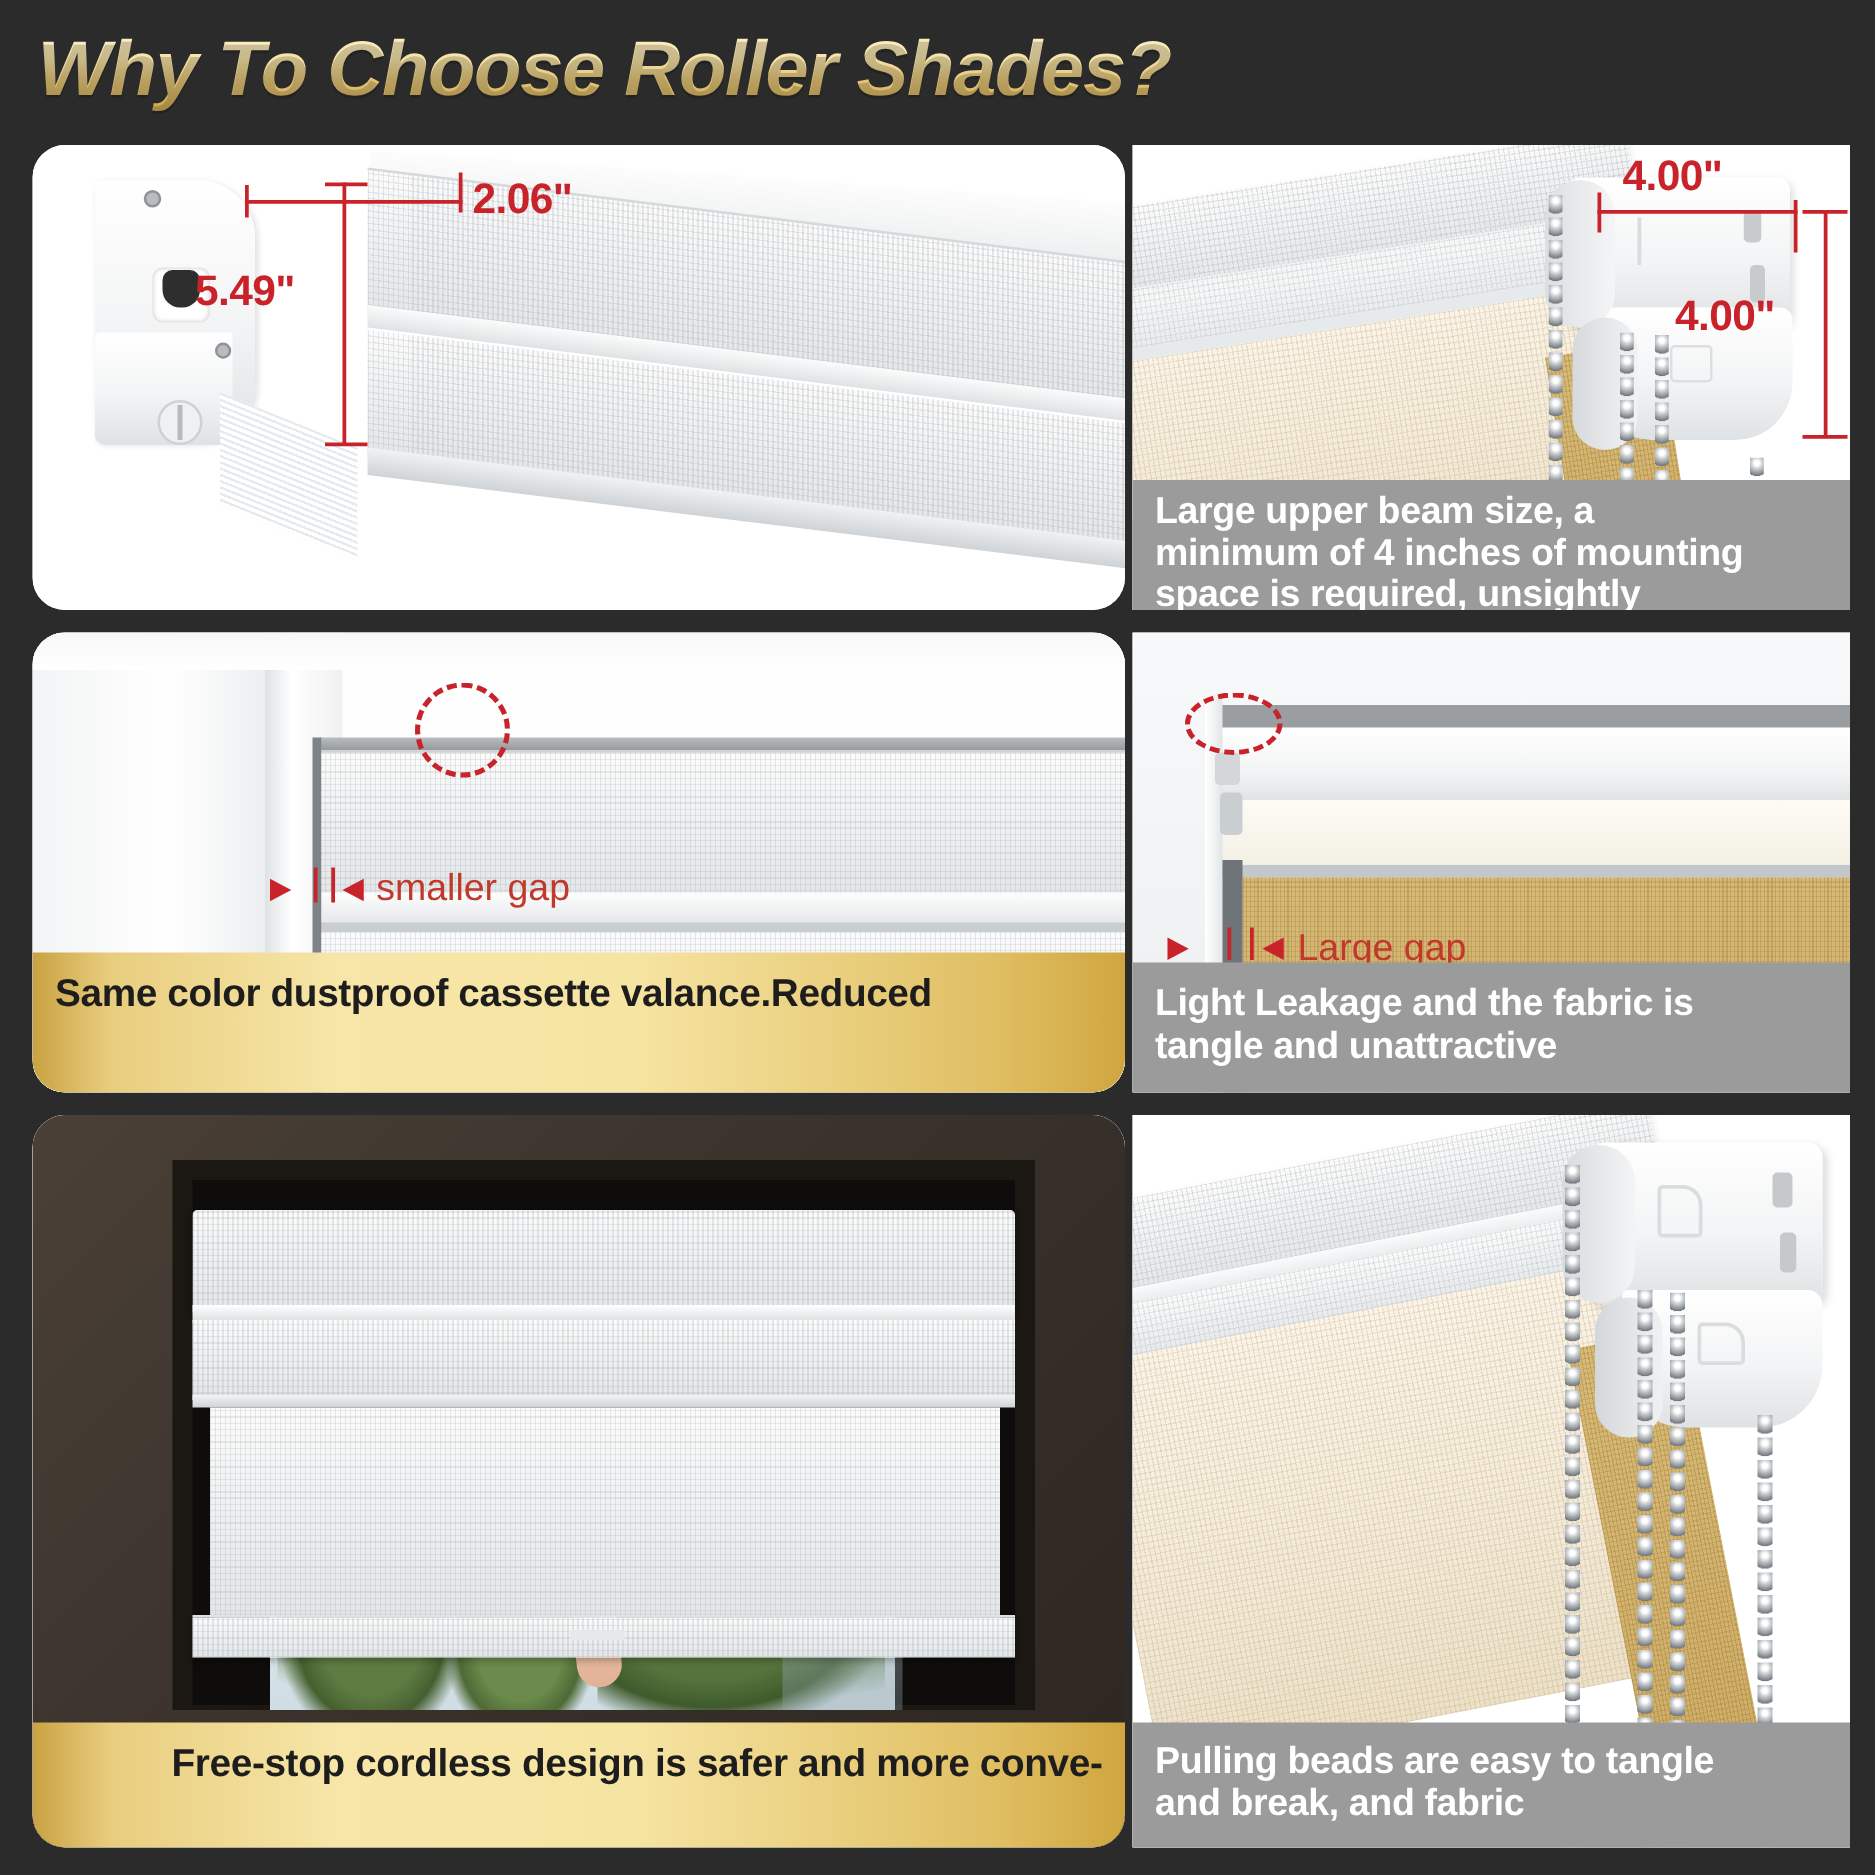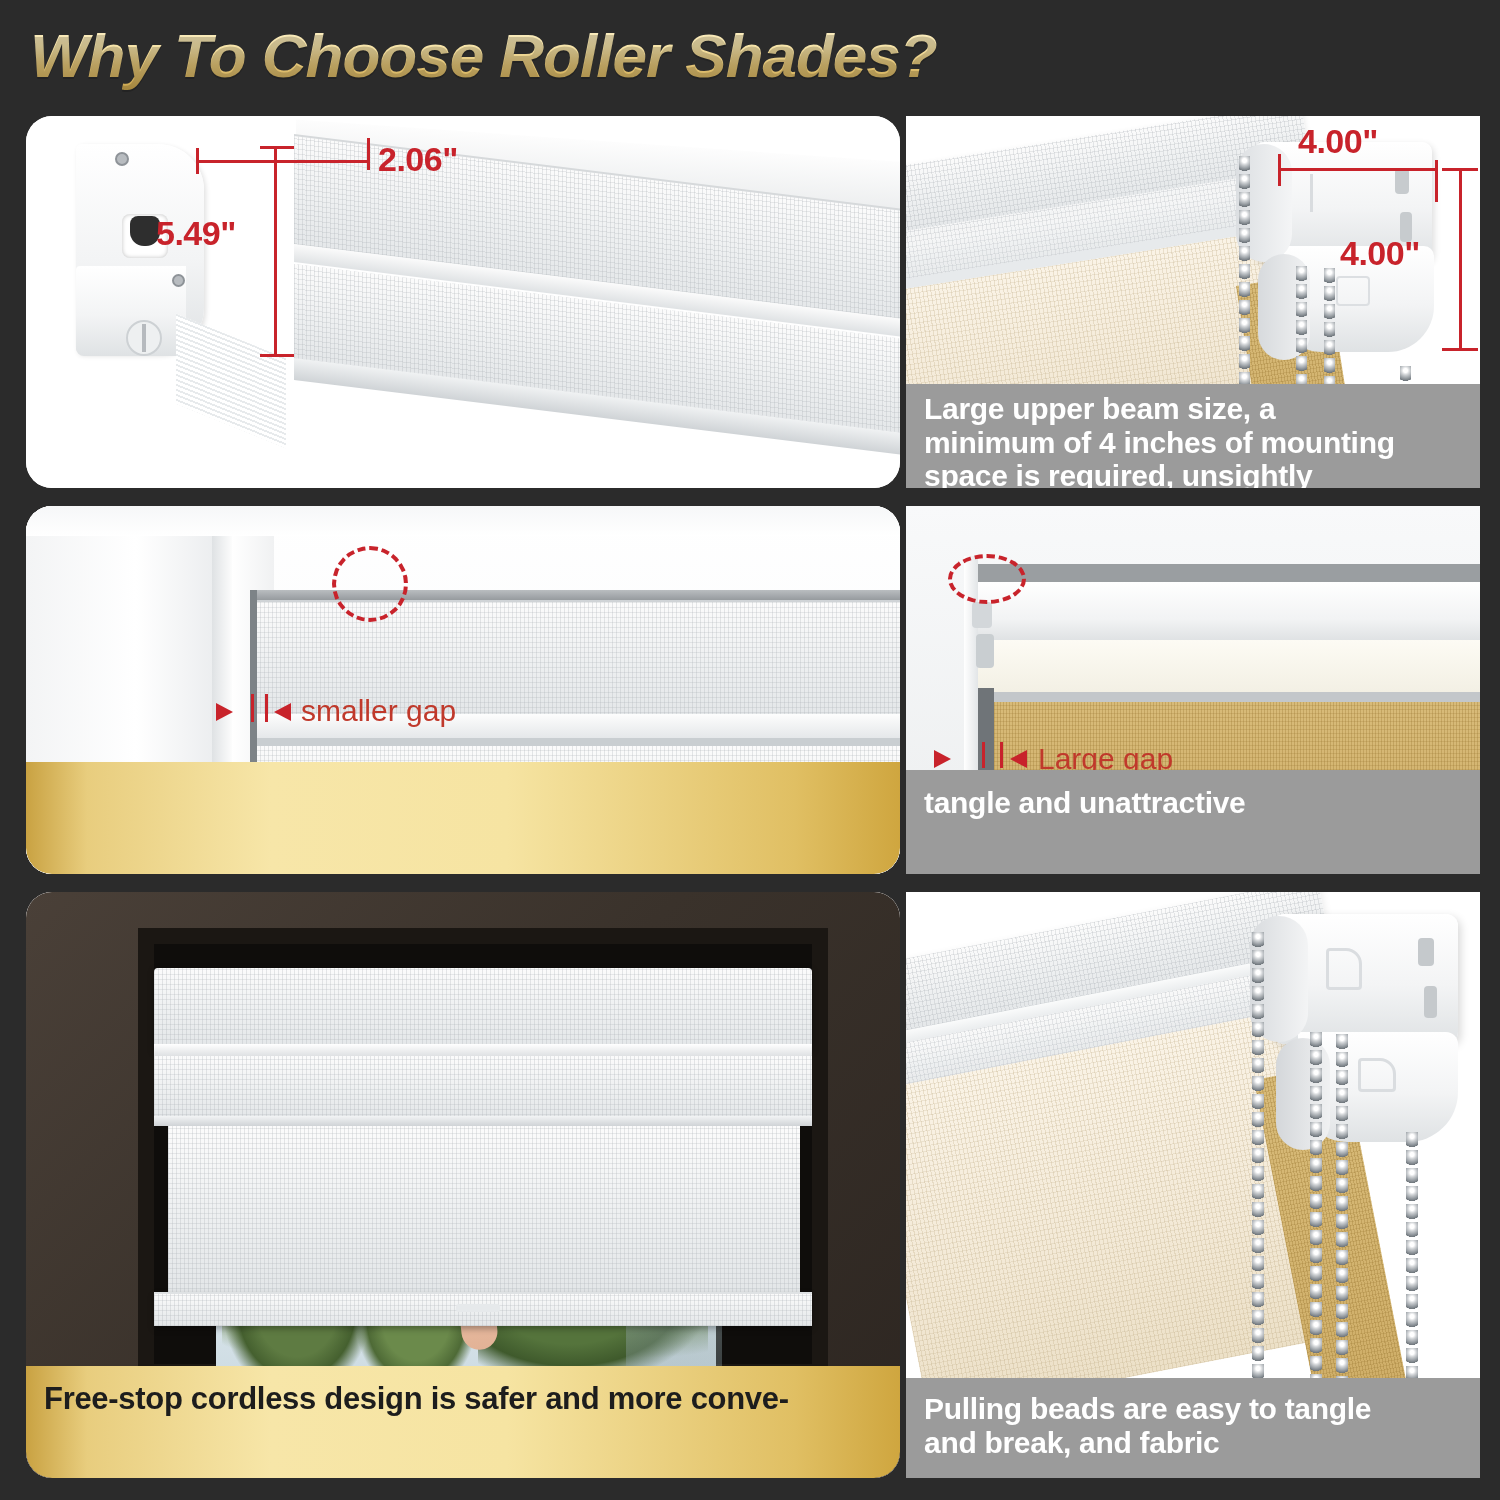--- a/index.html
+++ b/index.html
@@ -51,21 +51,21 @@
     border-bottom-left-radius: 26px; border-bottom-right-radius: 26px;
     font-size: 31px;
   }
   .caption.gray {
     background: #9b9b9b; color: #ffffff; font-size: 30px;
   }
   .caption.p1c { height: 104px; padding-top: 14px; }
   .caption.p2c { height: 104px; padding-top: 8px; }
   .caption.p3c { height: 112px; padding-top: 16px; }
   .caption.p4c { height: 104px; padding-top: 16px; }
-  .caption.p5c { height: 112px; padding-top: 16px; }
+  .caption.p5c { height: 100px; padding-top: 16px; text-align: right; }
   .caption.p6c { height: 100px; padding-top: 14px; }
   .cap-line { display: block; white-space: pre; }
 
   
   .ann { position: absolute; color: #c8232b; font-weight: bold; white-space: nowrap; }
   .dim-label { font-size: 34px; letter-spacing: -0.5px; }
   .gap-label { font-size: 30px; font-weight: normal; color: #c0392b; }
   .rline { position: absolute; background: #c8232b; }
   .hline { height: 3px; }
   .vline { width: 3px; }
@@ -208,20 +208,21 @@
 
         <div class="dashed-circle" style="left:306px;top:40px;width:76px;height:76px;"></div>
 
         <div class="arrow-r" style="left:190px;top:197px;"></div>
         <div class="rline vline" style="left:225px;top:188px;height:28px;"></div>
         <div class="rline vline" style="left:239px;top:188px;height:28px;"></div>
         <div class="arrow-l" style="left:248px;top:197px;"></div>
         <div class="ann gap-label" style="left:275px;top:188px;">smaller gap</div>
       </div>
       <div class="caption gold p3c">
+        <span class="cap-line">Same color dustproof cassette valance.Reduced</span>
       </div>
     </div>
 
     <div class="panel right p4">
       <div class="media">
         <div style="position:absolute;inset:0;background:linear-gradient(180deg,#f8f9fa 0%,#eceeef 100%);"></div>
 
         <div style="position:absolute;left:60px;top:58px;width:520px;height:56px;background:#9a9ea1;"></div>
 
         <div style="position:absolute;left:58px;top:76px;width:520px;height:62px;background:linear-gradient(180deg,#ffffff 0%,#f2f3f4 60%,#dcdfe1 100%);border-radius:0 0 6px 6px;"></div>
@@ -238,20 +239,21 @@
 
         <div class="dashed-circle" style="left:42px;top:48px;width:78px;height:50px;"></div>
 
         <div class="arrow-r" style="left:28px;top:244px;"></div>
         <div class="rline vline" style="left:76px;top:236px;height:26px;"></div>
         <div class="rline vline" style="left:94px;top:236px;height:26px;"></div>
         <div class="arrow-l" style="left:104px;top:244px;"></div>
         <div class="ann gap-label" style="left:132px;top:236px;">Large gap</div>
       </div>
       <div class="caption gray p4c">
+        <span class="cap-line">Light Leakage and the fabric is</span>
         <span class="cap-line">tangle and unattractive</span>
       </div>
     </div>
 
     <div class="panel left p5">
       <div class="media">
 
         <div style="position:absolute;inset:0;background:linear-gradient(135deg,#4a4038 0%,#3a322b 45%,#2d2621 100%);"></div>
 
         <div style="position:absolute;left:112px;top:36px;width:690px;height:440px;background:#1b1713;"></div>

